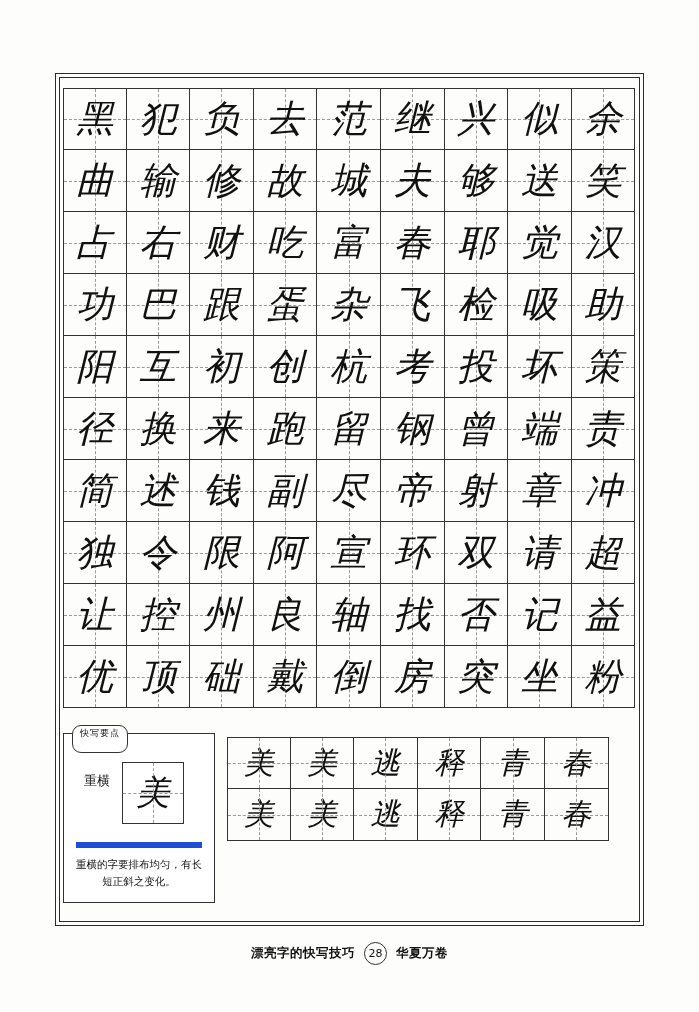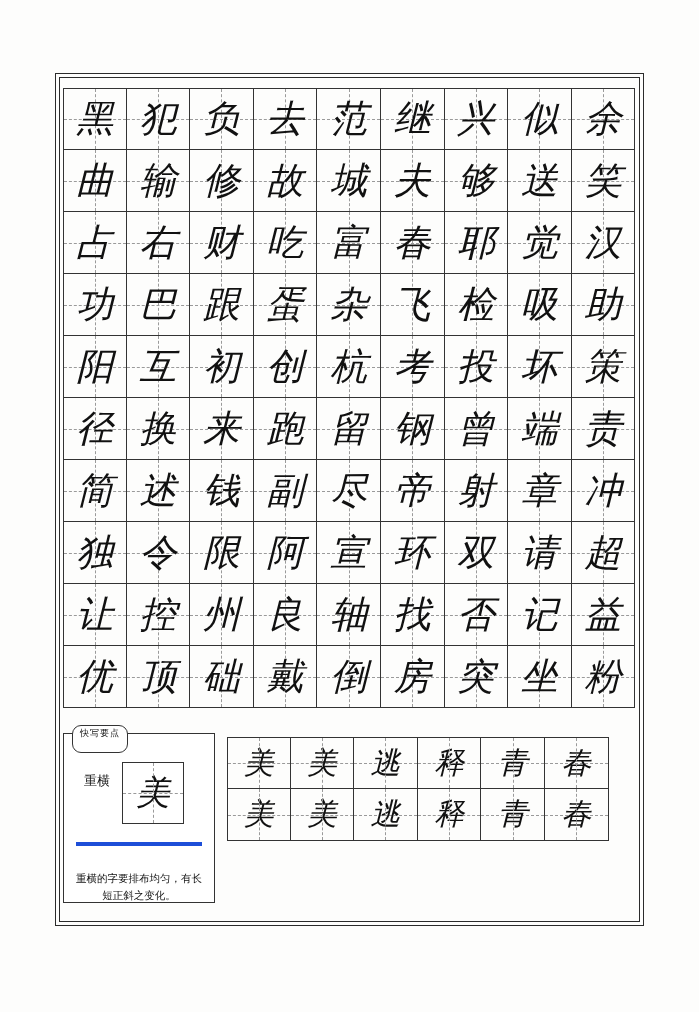--- a/index.html
+++ b/index.html
@@ -160,22 +160,22 @@
     font-family: "DejaVu Serif", serif;
     font-style: italic;
     font-size: 34px;
     color: #111;
   }
   .tip-note {
     position: absolute;
     left: 12px;
     right: 12px;
     top: 108px;
-    border-top: 4px solid #1d4ed8;
-    padding-top: 24px;
+    border-top: 6px solid #1d4ed8;
+    padding-top: 8px;
     font-size: 10.5px;
     line-height: 17px;
     color: #111;
     text-align: center;
     font-family: "DejaVu Sans", sans-serif;
   }
 
   
   .practice {
     position: absolute;
@@ -594,14 +594,19 @@
       </div>
     <div class="pcell">
         <span class="pglyph">青</span>
       </div>
     <div class="pcell">
         <span class="pglyph">春</span>
       </div>
   </div>
 
 
+  <div class="footer">
+    <span class="f-left">漂亮字的快写技巧</span>
+    <span class="page-num">28</span>
+    <span class="f-right">华夏万卷</span>
+  </div>
 
 </div>
 
 </body></html>

